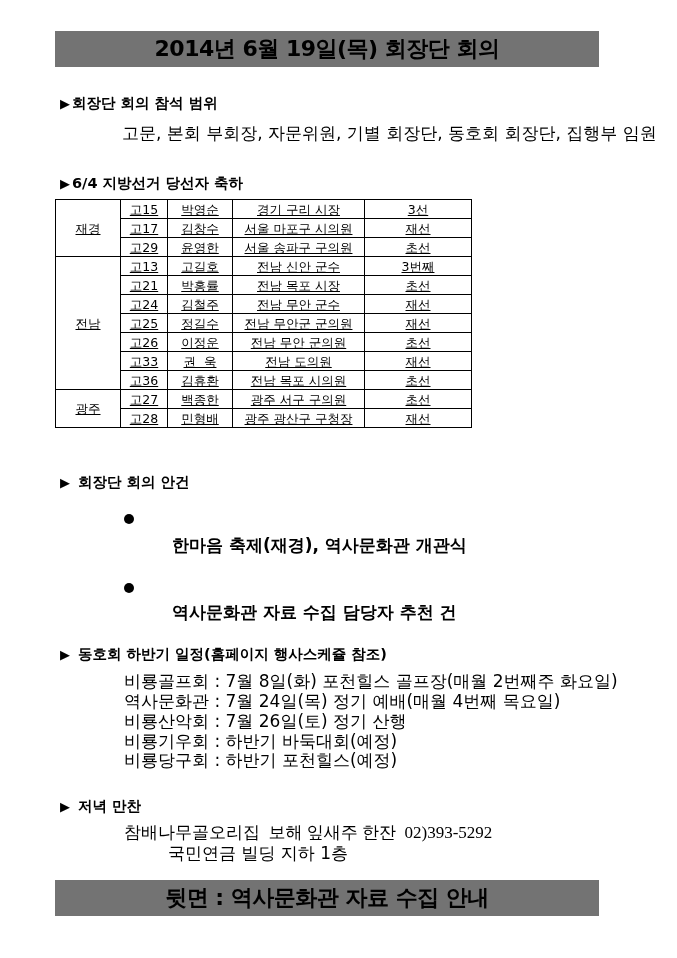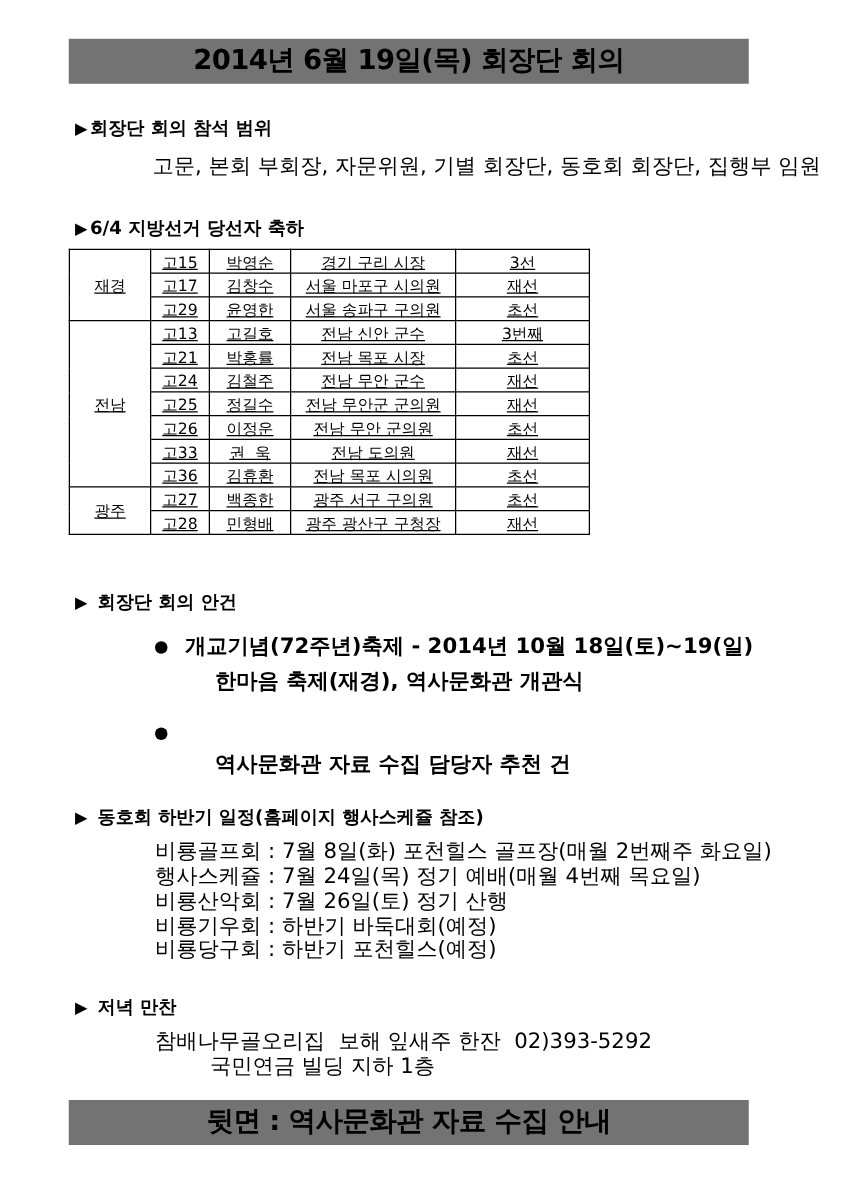--- a/index.html
+++ b/index.html
@@ -135,38 +135,38 @@
       <td>광주 광산구 구청장</td>
       <td>재선</td>
     </tr>
   </tbody>
 </table>
 
 <div class="sec-head" style="top:472px;">
   <span class="tri sp">▶</span><span>회장단 회의 안건</span>
 </div>
 <div class="line b" style="left:124px; top:508px;">
-  <span class="bullet"></span><span>개교기념(72주년)축제 - 2014년 10월 18일(토)~19(일)</span>
+  <span class="bullet"></span>
 </div>
 <div class="line b" style="left:172px; top:536px;">한마음 축제(재경), 역사문화관 개관식</div>
 <div class="line b" style="left:124px; top:577px;">
   <span class="bullet"></span>
 </div>
 <div class="line b" style="left:172px; top:603px;">역사문화관 자료 수집 담당자 추천 건</div>
 
 <div class="sec-head" style="top:644px;">
   <span class="tri sp">▶</span><span>동호회 하반기 일정(홈페이지 행사스케쥴 참조)</span>
 </div>
 <div class="line" style="left:124px; top:672px;">비룡골프회 : 7월 8일(화) 포천힐스 골프장(매월 2번째주 화요일)</div>
-<div class="line" style="left:124px; top:692px;">행사스케쥴 : 7월 24일(목) 정기 예배(매월 4번째 목요일)</div>
+<div class="line" style="left:124px; top:692px;">역사문화관 : 7월 24일(목) 정기 예배(매월 4번째 목요일)</div>
 <div class="line" style="left:124px; top:712px;">비룡산악회 : 7월 26일(토) 정기 산행</div>
 <div class="line" style="left:124px; top:732px;">비룡기우회 : 하반기 바둑대회(예정)</div>
 <div class="line" style="left:124px; top:751px;">비룡당구회 : 하반기 포천힐스(예정)</div>
 
 <div class="sec-head" style="top:796px;">
   <span class="tri sp">▶</span><span>저녁 만찬</span>
 </div>
-<div class="line" style="left:124px; top:824px; white-space:pre;">참배나무골오리집  보해 잎새주 한잔  02)393-5292</div>
+<div class="line" style="left:124px; top:824px; white-space:pre;font-family:Liberation Serif, serif;">참배나무골오리집  보해 잎새주 한잔  02)393-5292</div>
 <div class="line" style="left:168px; top:844px;">국민연금 빌딩 지하 1층</div>
 
 <div class="banner" id="banner-bottom">
   <span>뒷면 : 역사문화관 자료 수집 안내</span>
 </div>
 
 </body></html>

